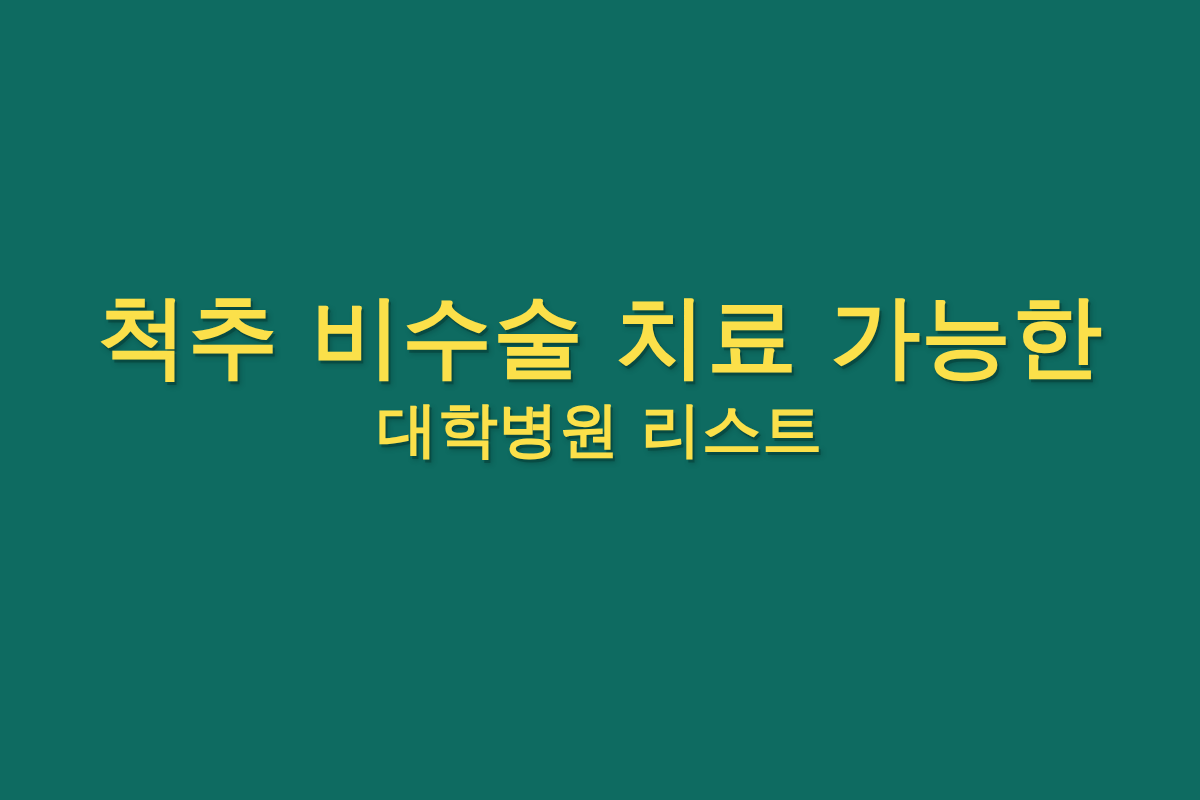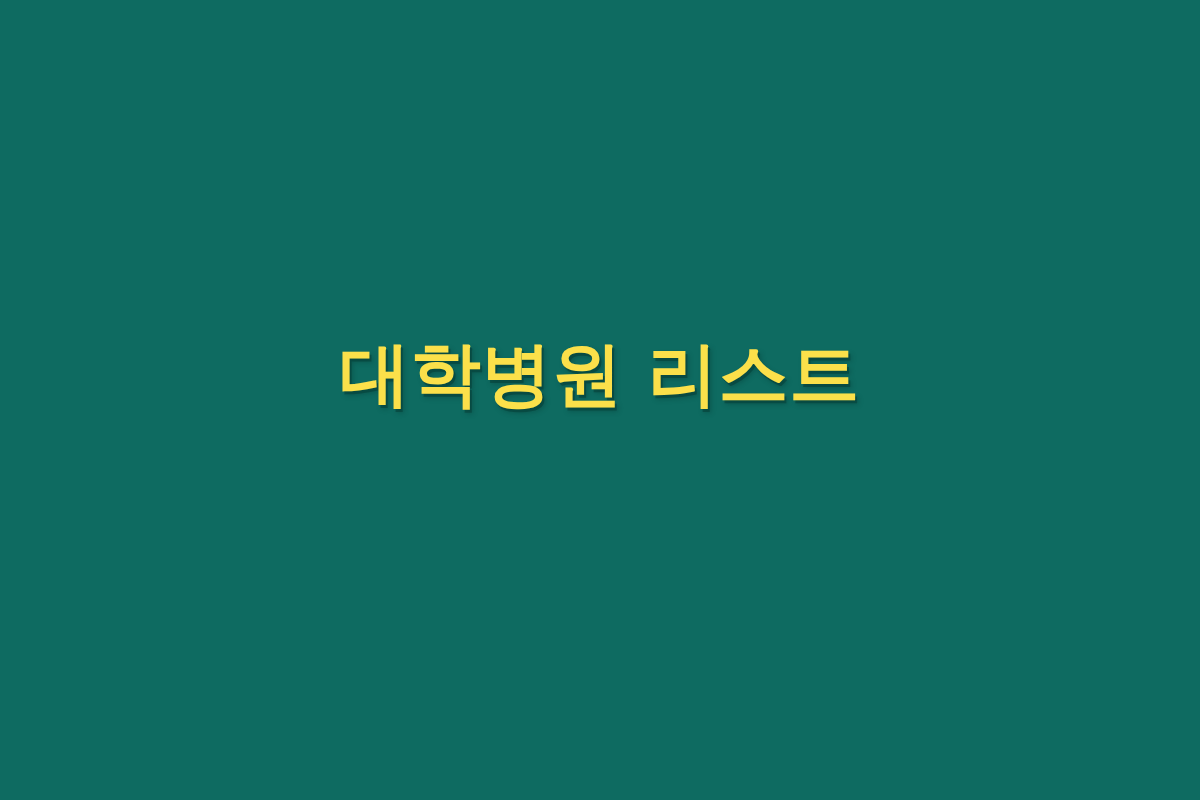--- a/index.html
+++ b/index.html
@@ -50,29 +50,30 @@
       2px 3px 0 rgba(6, 62, 55, 0.55),
       3px 4px 5px rgba(5, 50, 44, 0.35);
   }
 
   .title-line-1 {
     font-size: 90px;
     line-height: 1.24;
   }
 
   .title-line-2 {
-    font-size: 70px;
+    font-size: 60px;
     line-height: 1.24;
   }
 </style>
 </head>
 <body>
 
 <div id="banner">
 
   <div id="title-block">
 
+    <span class="title-line title-line-1">척추 비수술 치료 가능한</span>
 
     <span class="title-line title-line-2">대학병원 리스트</span>
 
   </div>
 
 </div>
 
 </body></html>

